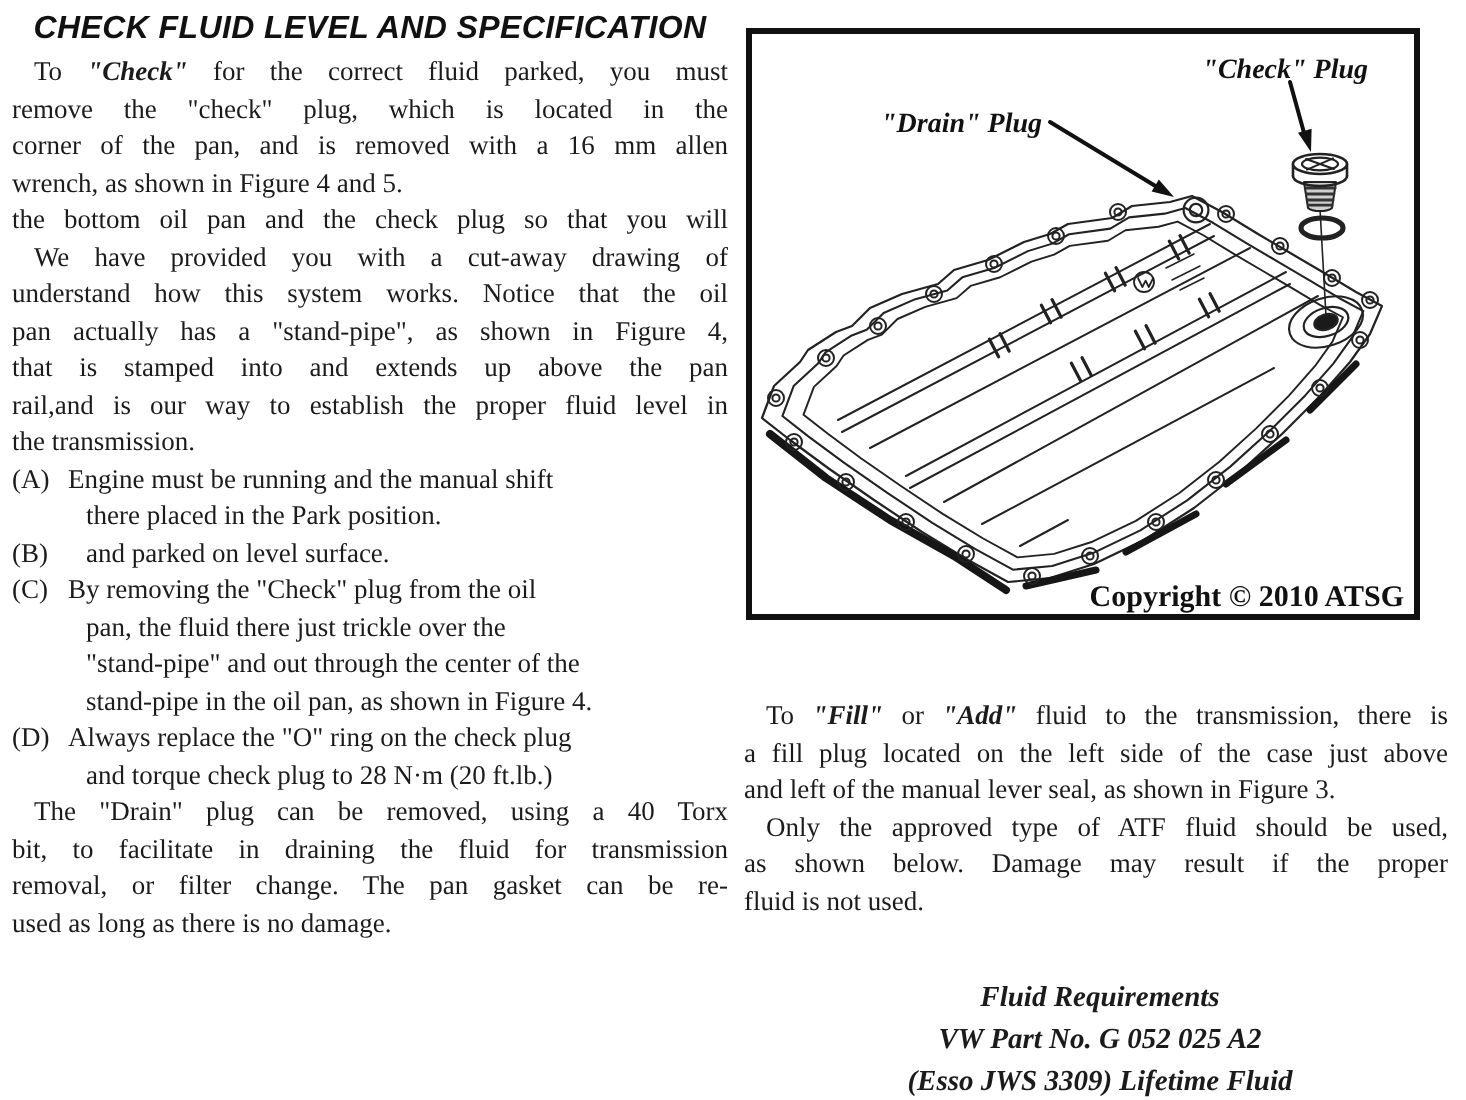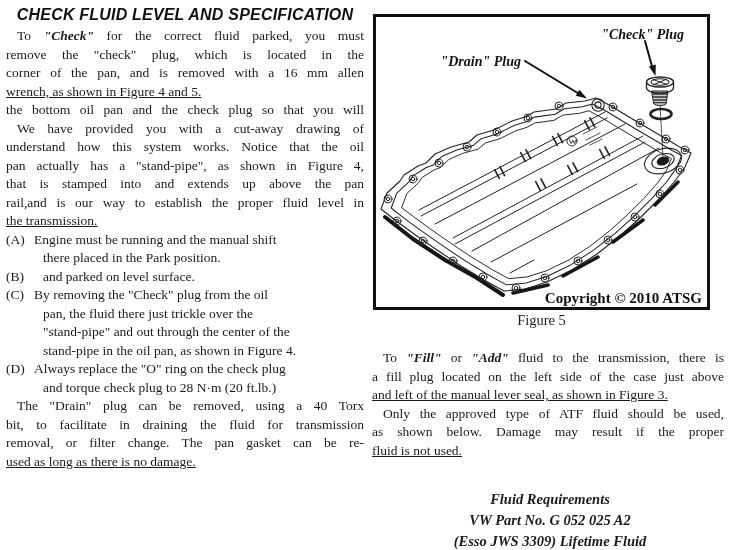--- a/index.html
+++ b/index.html
@@ -11,21 +11,21 @@
   .title {
     position:absolute; left:6px; top:6px; width:358px; margin:0;
     text-align:center; font-family:"Liberation Sans", sans-serif;
     font-weight:bold; font-style:italic; font-size:16px; letter-spacing:.2px;
     color:#111;
   }
   .left-body { position:absolute; left:6px; top:27px; width:358px; font-size:13.5px; }
   .right-body { position:absolute; left:372px; top:349px; width:352px; font-size:13.5px; }
   .ln { height:18.5px; line-height:18.5px; white-space:normal; }
   .ln.j { text-align:justify; text-align-last:justify; }
-  .ln.j.last { text-align:left; text-align-last:auto;text-decoration:underline; }
+  .ln.j.last { text-align:left; text-align-last:auto; }
   .ln.ind { text-indent:11px; }
   .emph { font-weight:bold; font-style:italic; }
   
   .li { display:flex; }
   .li-label { flex:none; width:28px; line-height:18.5px; }
   .li-lines { flex:1; }
   .lln { height:18.5px; line-height:18.5px; }
   .lln.cont { padding-left:9px; }
   
   .figure-box {
@@ -273,21 +273,20 @@
         <path d="M272 27 L280 56" stroke-width="2"></path>
         <polygon points="282.5,62 276,52.4 282.8,50.4" fill="#111" stroke="none"></polygon>
       </g>
 
       <text class="fig-label" x="311" y="25" text-anchor="end" stroke="none">"Check" Plug</text>
       <text class="fig-label" x="148" y="52" text-anchor="end" stroke="none">"Drain" Plug</text>
       <text class="fig-copy" x="329" y="289" text-anchor="end" stroke="none">Copyright © 2010 ATSG</text>
     </svg>
   </div>
 
-  <div class="figure-caption">Figure 5</div>
 
   <div class="right-body">
     <div class="para">
         <div class="ln j ind"><span>To </span><span class="emph">"Fill"</span><span> or </span><span class="emph">"Add"</span><span> fluid to the transmission, there is</span></div>
         <div class="ln j">a fill plug located on the left side of the case just above</div>
         <div class="ln j last">and left of the manual lever seal, as shown in Figure 3.</div>
       </div>
     <div class="para">
         <div class="ln j ind">Only the approved type of ATF fluid should be used,</div>
         <div class="ln j">as shown below.  Damage may result if the proper</div>

